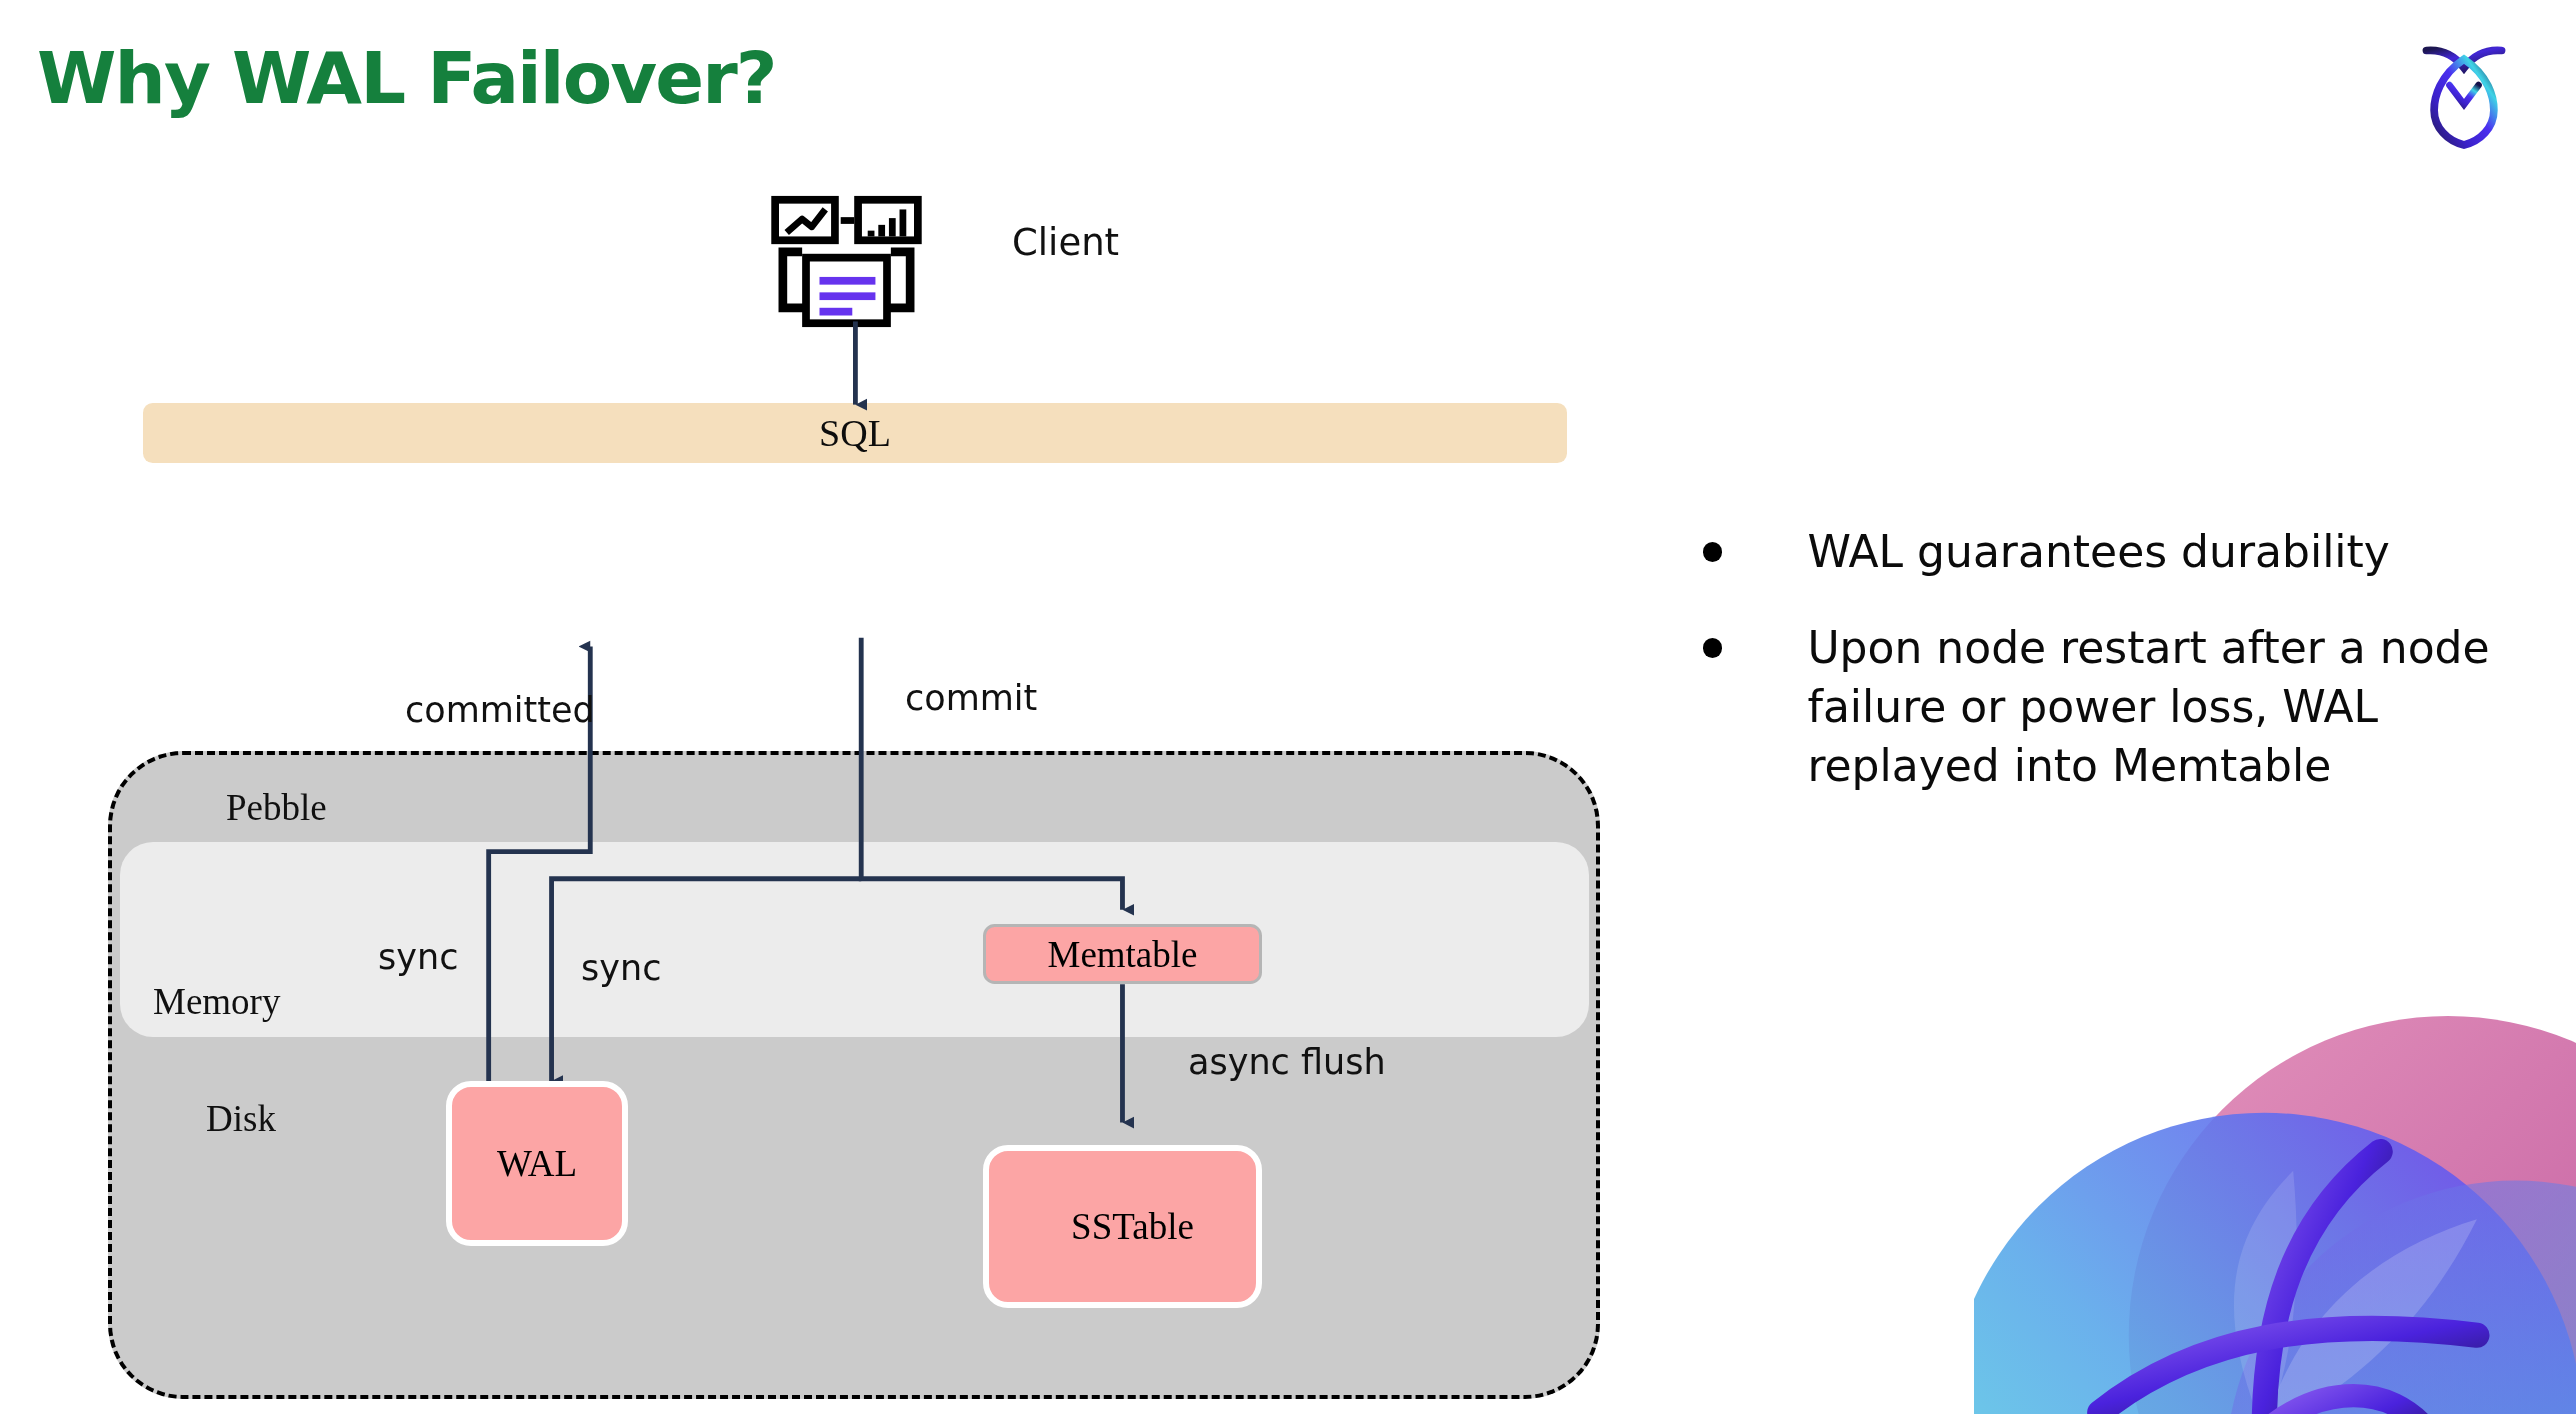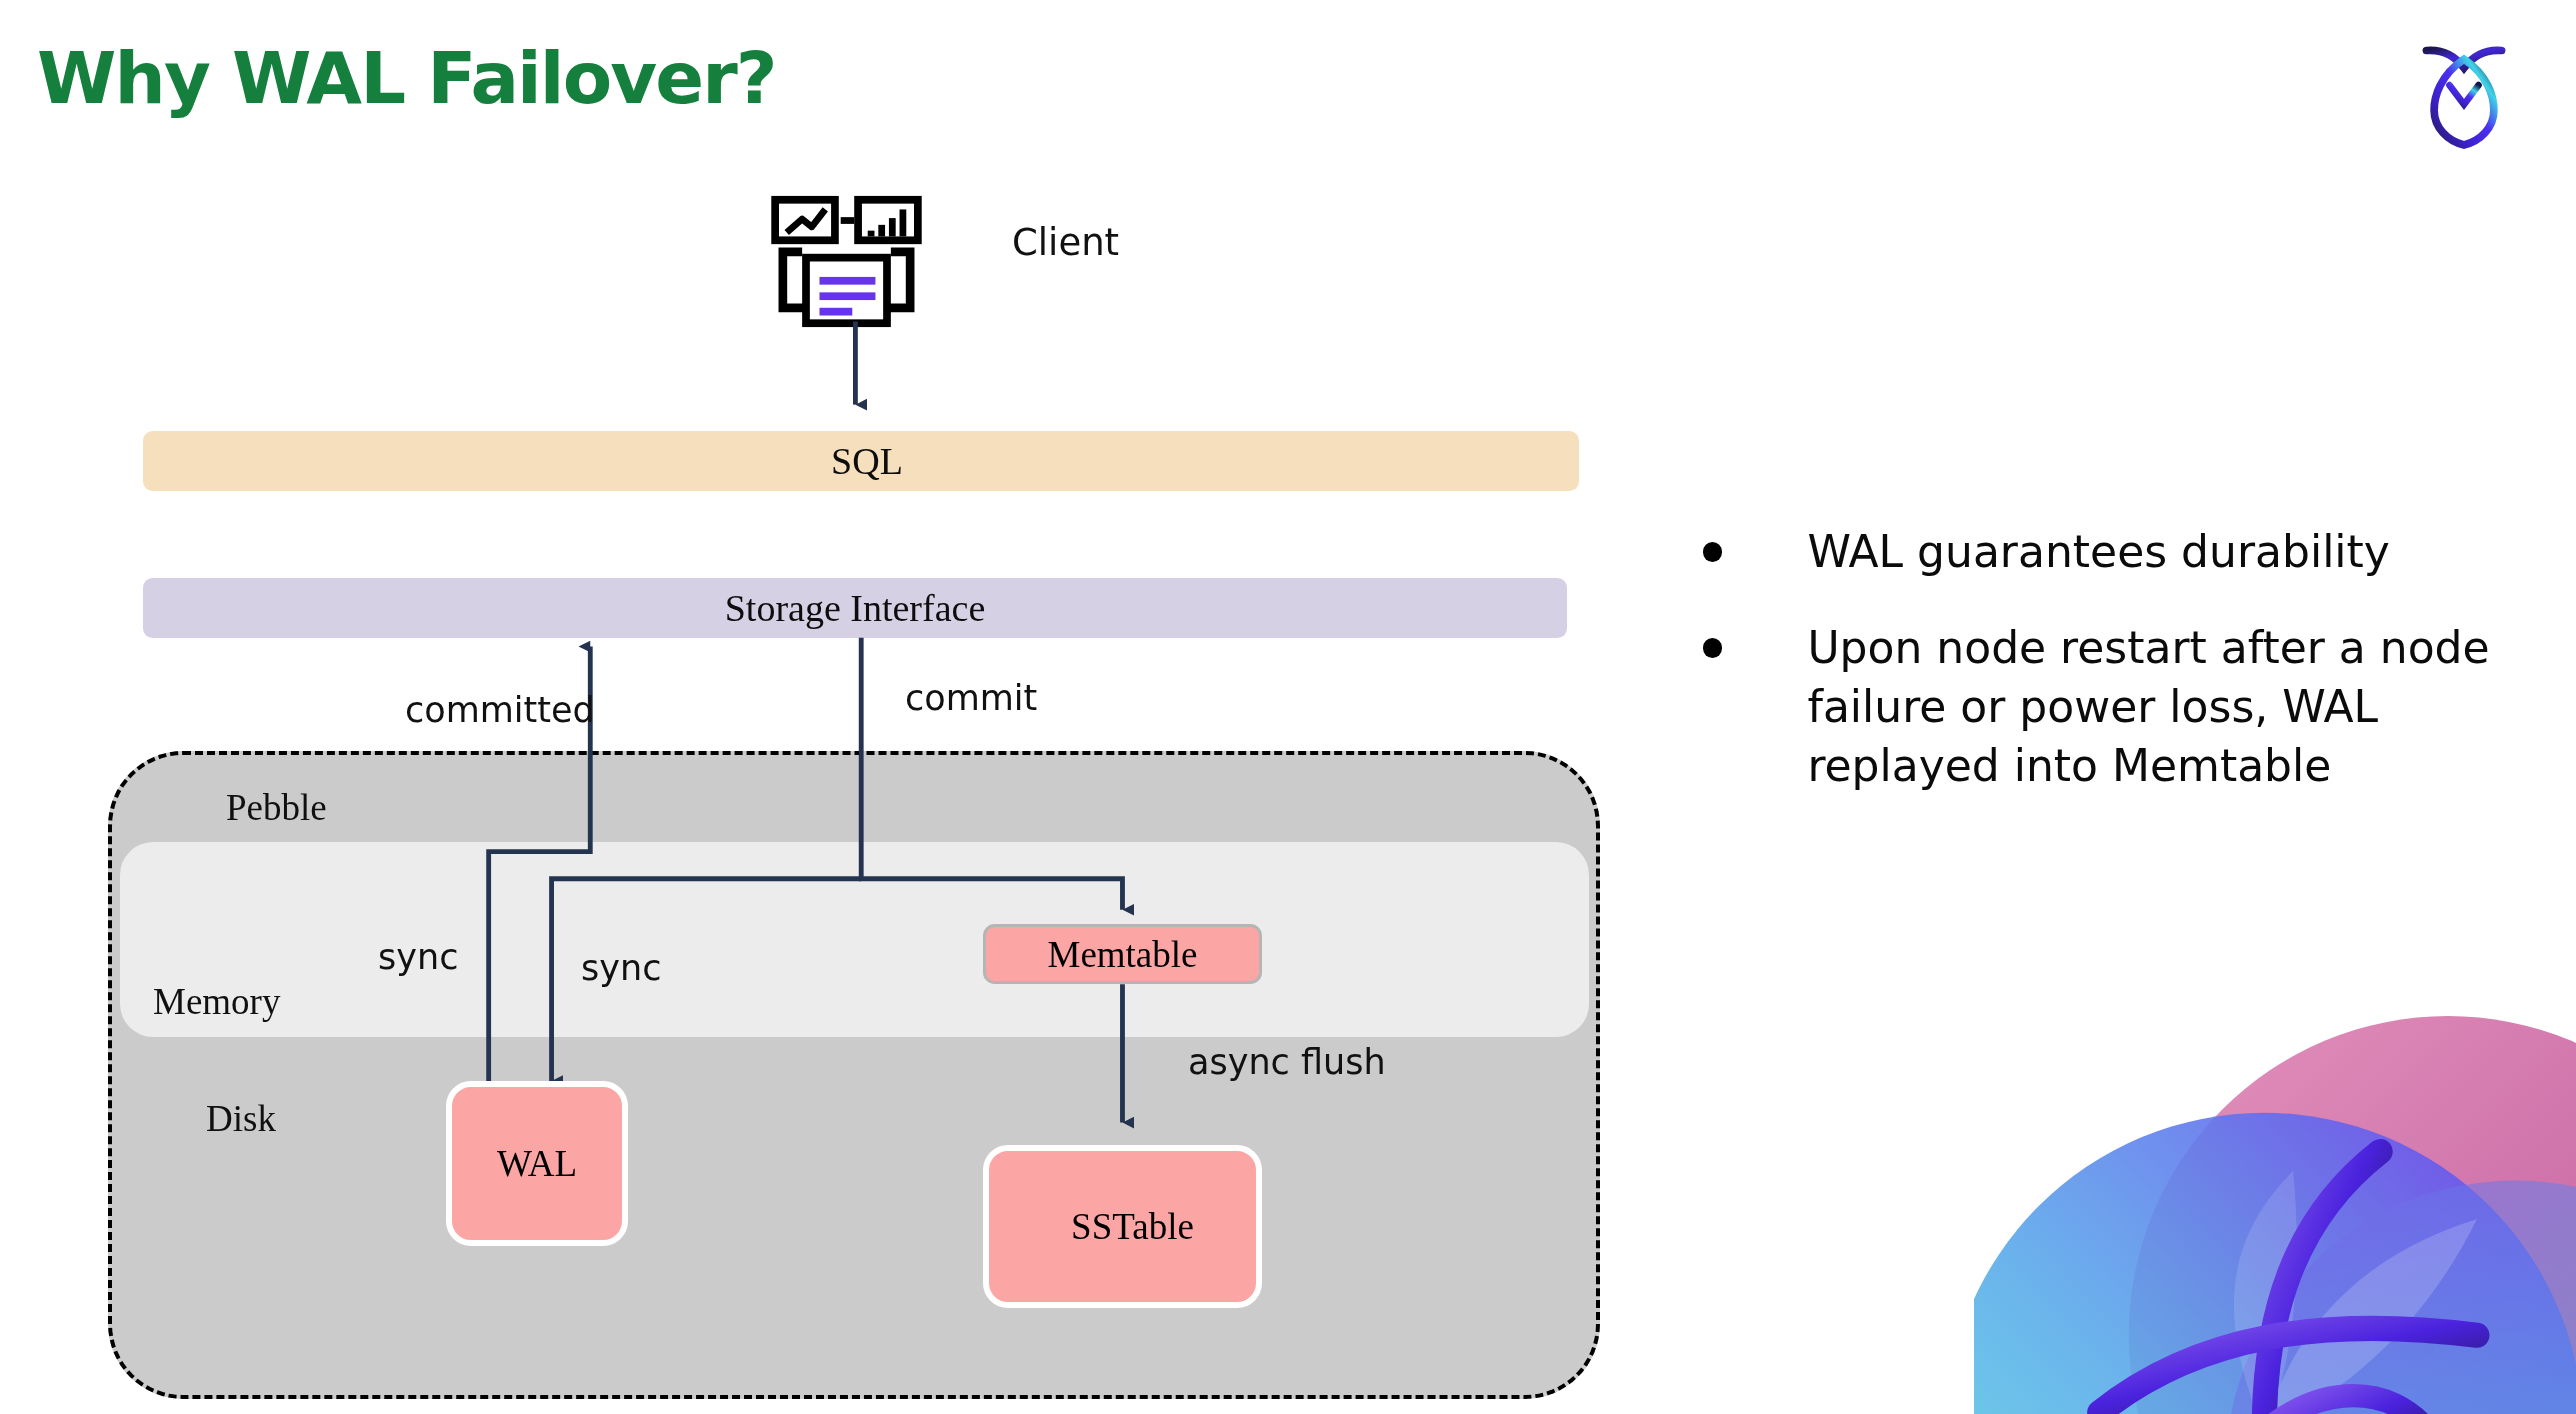--- a/index.html
+++ b/index.html
@@ -82,21 +82,21 @@
     width: 1424px;
     height: 60px;
     border-radius: 9.7px;
     display: flex;
     align-items: center;
     justify-content: center;
     font-family: "Liberation Serif", serif;
     font-size: 38px;
     color: #0d0d0d;
   }
-  #bar-sql { top: 431px; background: #f5dfbd; padding-left: 12px; }
+  #bar-sql { top: 403px; background: #f5dfbd; }
   #bar-kv  { top: 507px; background: #bbdfe0; }
   #bar-si  { top: 578px; background: #d6d0e4; }
 
   
   #pebble-box {
     position: absolute;
     left: 108px;
     top: 751px;
     width: 1492px;
     height: 648px;
@@ -318,23 +318,20 @@
         <rect x="52" y="102" width="58" height="8"></rect>
         <rect x="52" y="118" width="34" height="8"></rect>
       </g>
     </svg>
   </div>
   <div id="client-label">Client</div>
 
   <div class="layer-bar" id="bar-sql">
     <span>SQL</span>
   </div>
-  <div class="layer-bar" id="bar-si">
-    <span>Storage Interface</span>
-  </div>
 
   <div id="pebble-box"></div>
   <div id="memory-box"></div>
   <div id="pebble-label">Pebble</div>
   <div id="memory-label">Memory</div>
   <div id="disk-label">Disk</div>
 
   <svg id="connectors" viewBox="0 0 1700 1462">
     <defs>
       <marker id="arrowUp" markerWidth="14" markerHeight="14" refX="7" refY="12" orient="auto" markerUnits="userSpaceOnUse">

